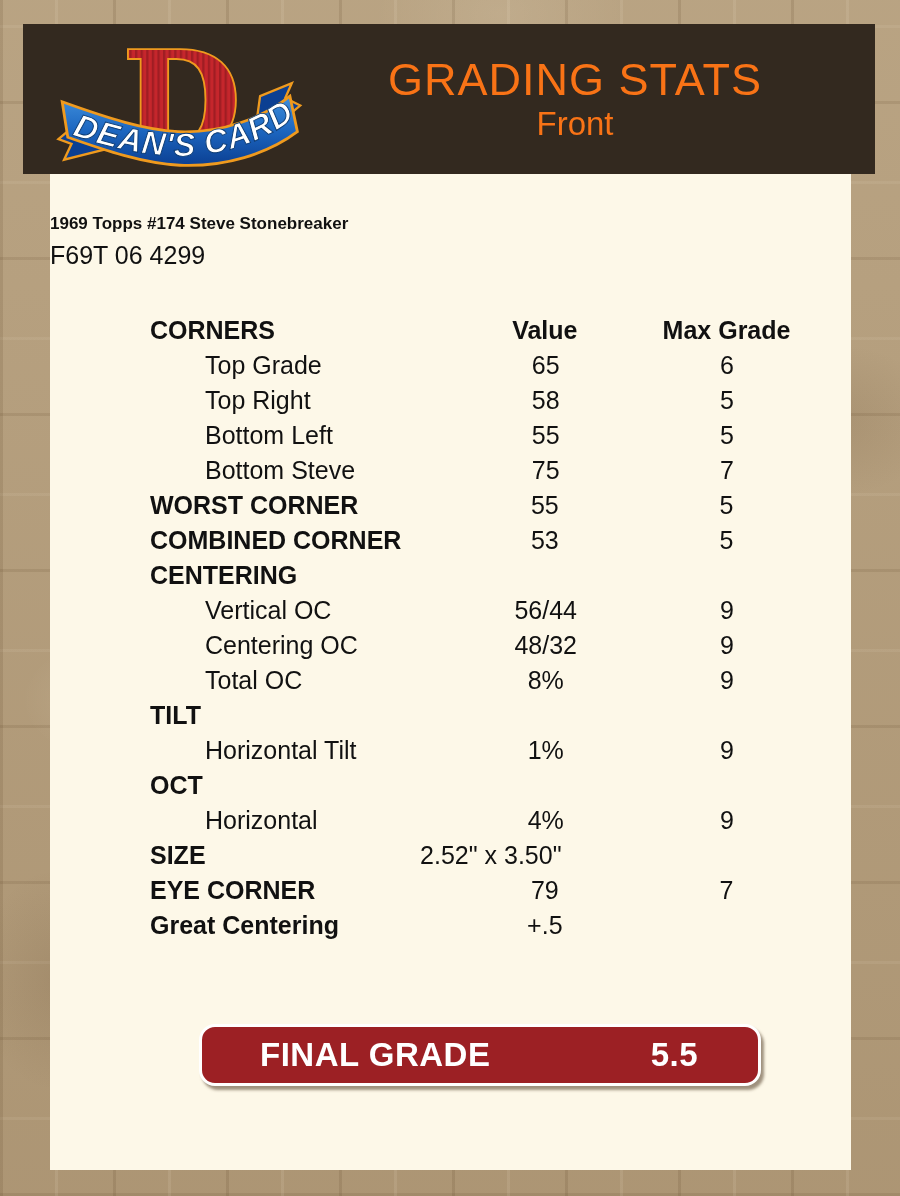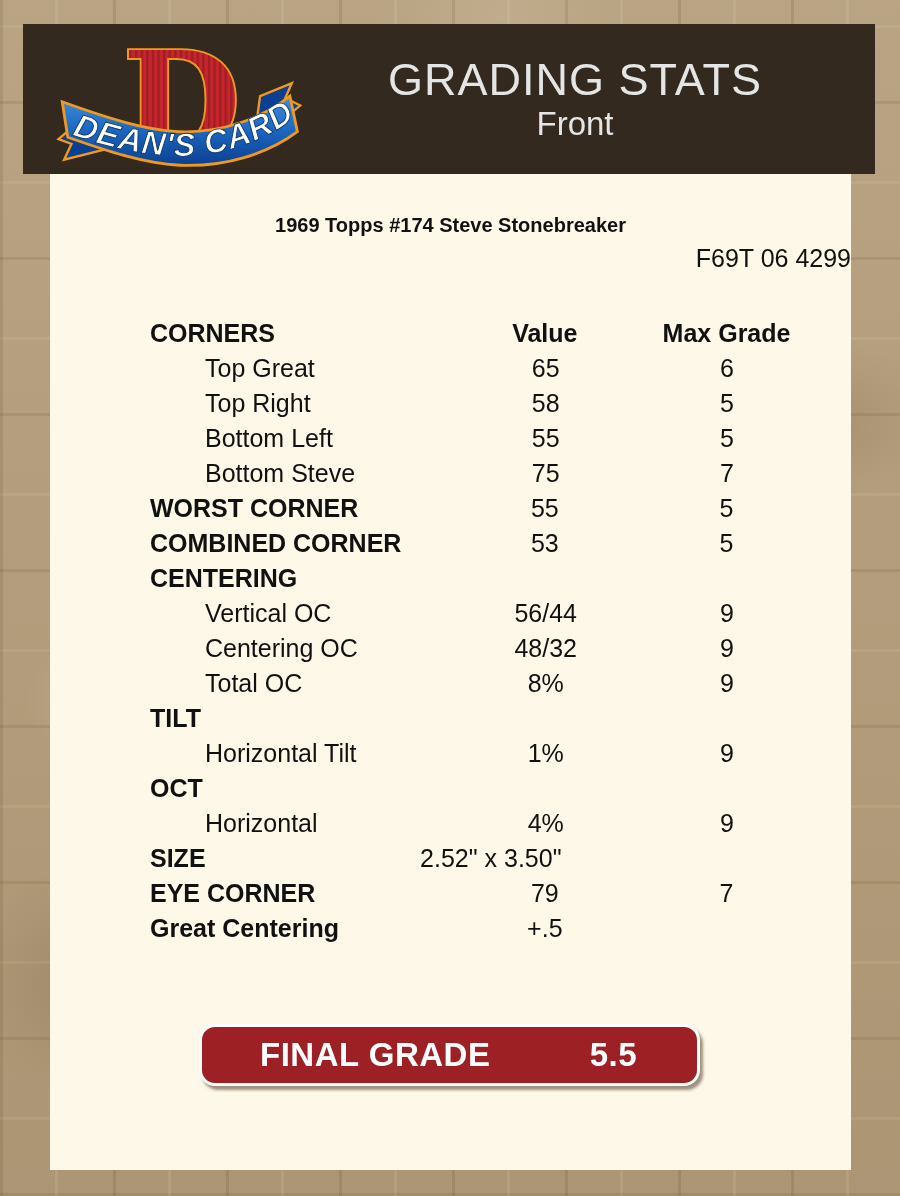--- a/index.html
+++ b/index.html
@@ -26,53 +26,53 @@
     left: 23px; top: 24px;
     width: 852px; height: 150px;
     background: #33291f;
     display: flex;
     align-items: center;
   }
   .logo { width: 252px; height: 142px; margin-left: 28px; flex: none; }
   .header-titles {
     flex: 1;
     text-align: center;
-    color: #e5e5e5;
+    color: #f97316;
     padding-right: 28px;
   }
   .title { font-size: 45px; letter-spacing: 1px; line-height: 1.1; }
   .subtitle { font-size: 33px; margin-top: 0; }
 
   .panel {
     position: absolute;
     left: 50px; top: 174px;
     width: 801px; height: 996px;
     background: #fdf8e8;
     color: #111111;
   }
-  .card-title { margin-top: 40px; text-align: center; font-weight: bold; font-size: 20px; }
-  .card-code  { margin-top: 7px;  text-align: right; font-size: 25px; margin-left: 27px; }
+  .card-title { margin-top: 40px; text-align: left; font-weight: bold; font-size: 17px; }
+  .card-code  { margin-top: 7px;  text-align: left; font-size: 25px; }
 
   .stats-table { margin: 43px 0 0 100px; width: 672px; font-size: 25px; }
   .row { display: flex; height: 35px; align-items: center; gap: 12px; }
   .row.gap { }
   .c-label { width: 320px; }
   .c-value { width: 154px; text-align: center; white-space: nowrap; }
   .c-max   { width: 198px; text-align: center; }
   .row.item .c-label { padding-left: 55px; box-sizing: border-box; }
   .row.section .c-label { font-weight: bold; }
   .row.header-row .c-label,
   .row.header-row .c-value,
   .row.header-row .c-max { font-weight: bold; }
   .row.size-row .c-value { transform: translateX(-54px); }
 
   .final-grade {
     position: absolute;
     left: 149px; top: 850px;
-    width: 501px; height: 62px;
+    width: 562px; height: 62px;
     box-sizing: border-box;
     background: #9c2024;
     border: 3px solid #ffffff;
     border-radius: 16px;
     box-shadow: 3px 4px 3px rgba(125, 110, 90, 0.75);
     display: flex;
     align-items: center;
     justify-content: space-between;
     padding: 0 60px 0 58px;
     color: #ffffff;
@@ -118,21 +118,21 @@
     <div class="card-title">1969 Topps #174 Steve Stonebreaker</div>
     <div class="card-code">F69T 06 4299</div>
 
     <div class="stats-table">
         <div class="row header-row">
         <div class="c-label">CORNERS</div>
         <div class="c-value">Value</div>
         <div class="c-max">Max Grade</div>
       </div>
         <div class="row item">
-        <div class="c-label">Top Great</div>
+        <div class="c-label">Top Grade</div>
         <div class="c-value">65</div>
         <div class="c-max">6</div>
       </div>
         <div class="row item">
         <div class="c-label">Top Right</div>
         <div class="c-value">58</div>
         <div class="c-max">5</div>
       </div>
         <div class="row item">
         <div class="c-label">Bottom Left</div>

